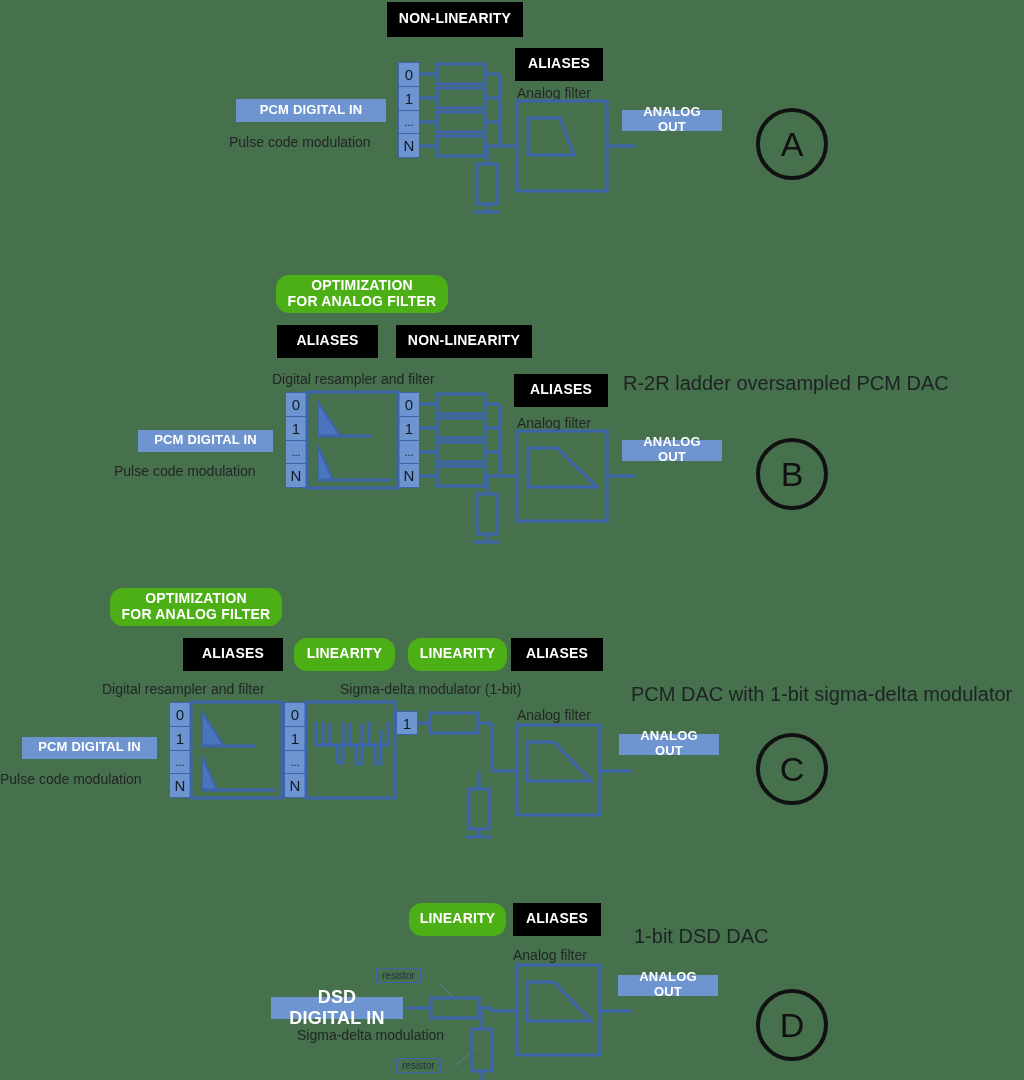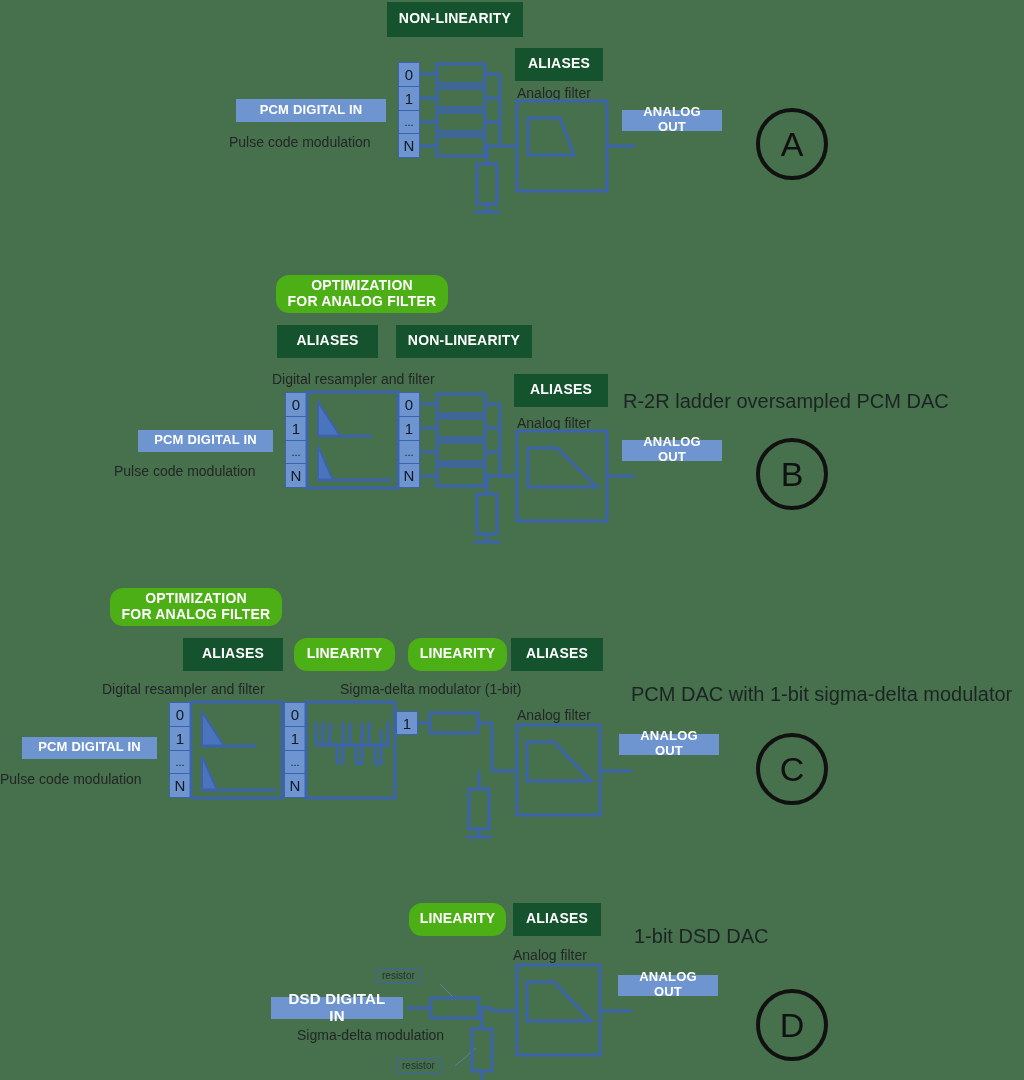--- a/index.html
+++ b/index.html
@@ -17,21 +17,21 @@
     position:absolute;
     color:#ffffff;
     font-weight:bold;
     text-align:center;
     line-height:1.12;
     letter-spacing:.2px;
     white-space:pre-line;
     box-sizing:border-box;
     padding:3px 9px 4px 9px;
   }
-  .chip.red{background:#14532d;}
+  .chip.red{background:#000000;}
   .chip.green{background:#4caf16;border-radius:13px;}
   .chip.blue{background:#6e95cf;}
 
   
   .cap{
     position:absolute;
     color:#222726;
     font-size:14px;
     white-space:nowrap;
   }
@@ -162,21 +162,21 @@
 
   <div class="chip green" style="left:276px;top:275px;width:172px;height:38px;font-size:14px;display:flex;align-items:center;justify-content:center;">OPTIMIZATION
 FOR ANALOG FILTER</div>
 
   <div class="chip red" style="left:277px;top:325px;width:101px;height:33px;font-size:14px;display:flex;align-items:center;justify-content:center;">ALIASES</div>
 
   <div class="chip red" style="left:396px;top:325px;width:136px;height:33px;font-size:14px;display:flex;align-items:center;justify-content:center;">NON-LINEARITY</div>
 
   <div class="chip red" style="left:514px;top:374px;width:94px;height:33px;font-size:14px;display:flex;align-items:center;justify-content:center;">ALIASES</div>
 
-  <div class="title" style="left:623px;top:390px;text-align:center;">R-2R ladder oversampled PCM DAC</div>
+  <div class="title" style="left:623px;top:372px;text-align:center;">R-2R ladder oversampled PCM DAC</div>
 
   <div class="cap" style="left:272px;top:371px;">Digital resampler and filter</div>
 
   <div class="chip blue" style="left:138px;top:430px;width:135px;height:22px;font-size:13px;display:flex;align-items:center;justify-content:center;">PCM DIGITAL IN</div>
 
   <div class="cap" style="left:114px;top:463px;">Pulse code modulation</div>
 
   <div class="bus" style="left:285px;top:392px;width:22px;height:96px;">
     <div class="cell">0</div>
     <div class="cell">1</div>
@@ -332,21 +332,21 @@
   <div class="chip green" style="left:409px;top:903px;width:97px;height:33px;font-size:14px;display:flex;align-items:center;justify-content:center;">LINEARITY</div>
 
   <div class="chip red" style="left:513px;top:903px;width:88px;height:33px;font-size:14px;display:flex;align-items:center;justify-content:center;">ALIASES</div>
 
   <div class="title" style="left:634px;top:925px;">1-bit DSD DAC</div>
 
   <div class="cap" style="left:513px;top:947px;">Analog filter</div>
 
   <div class="tinylbl" style="left:376px;top:968px;">resistor</div>
 
-  <div class="chip blue" style="left:271px;top:997px;width:132px;height:22px;font-size:15px;display:flex;align-items:center;justify-content:center;">DSD DIGITAL IN</div>
+  <div class="chip blue" style="left:271px;top:997px;width:132px;height:22px;font-size:18px;display:flex;align-items:center;justify-content:center;">DSD DIGITAL IN</div>
 
   <div class="cap" style="left:255px;top:1027px;margin-left:42px;">Sigma-delta modulation</div>
 
   <div class="tinylbl" style="left:396px;top:1058px;">resistor</div>
 
   <div class="chip blue" style="left:618px;top:975px;width:100px;height:21px;font-size:13px;display:flex;align-items:center;justify-content:center;">ANALOG OUT</div>
 
   <div class="letter" style="left:756px;top:989px;">D</div>
 
   <svg width="1024" height="1080">

